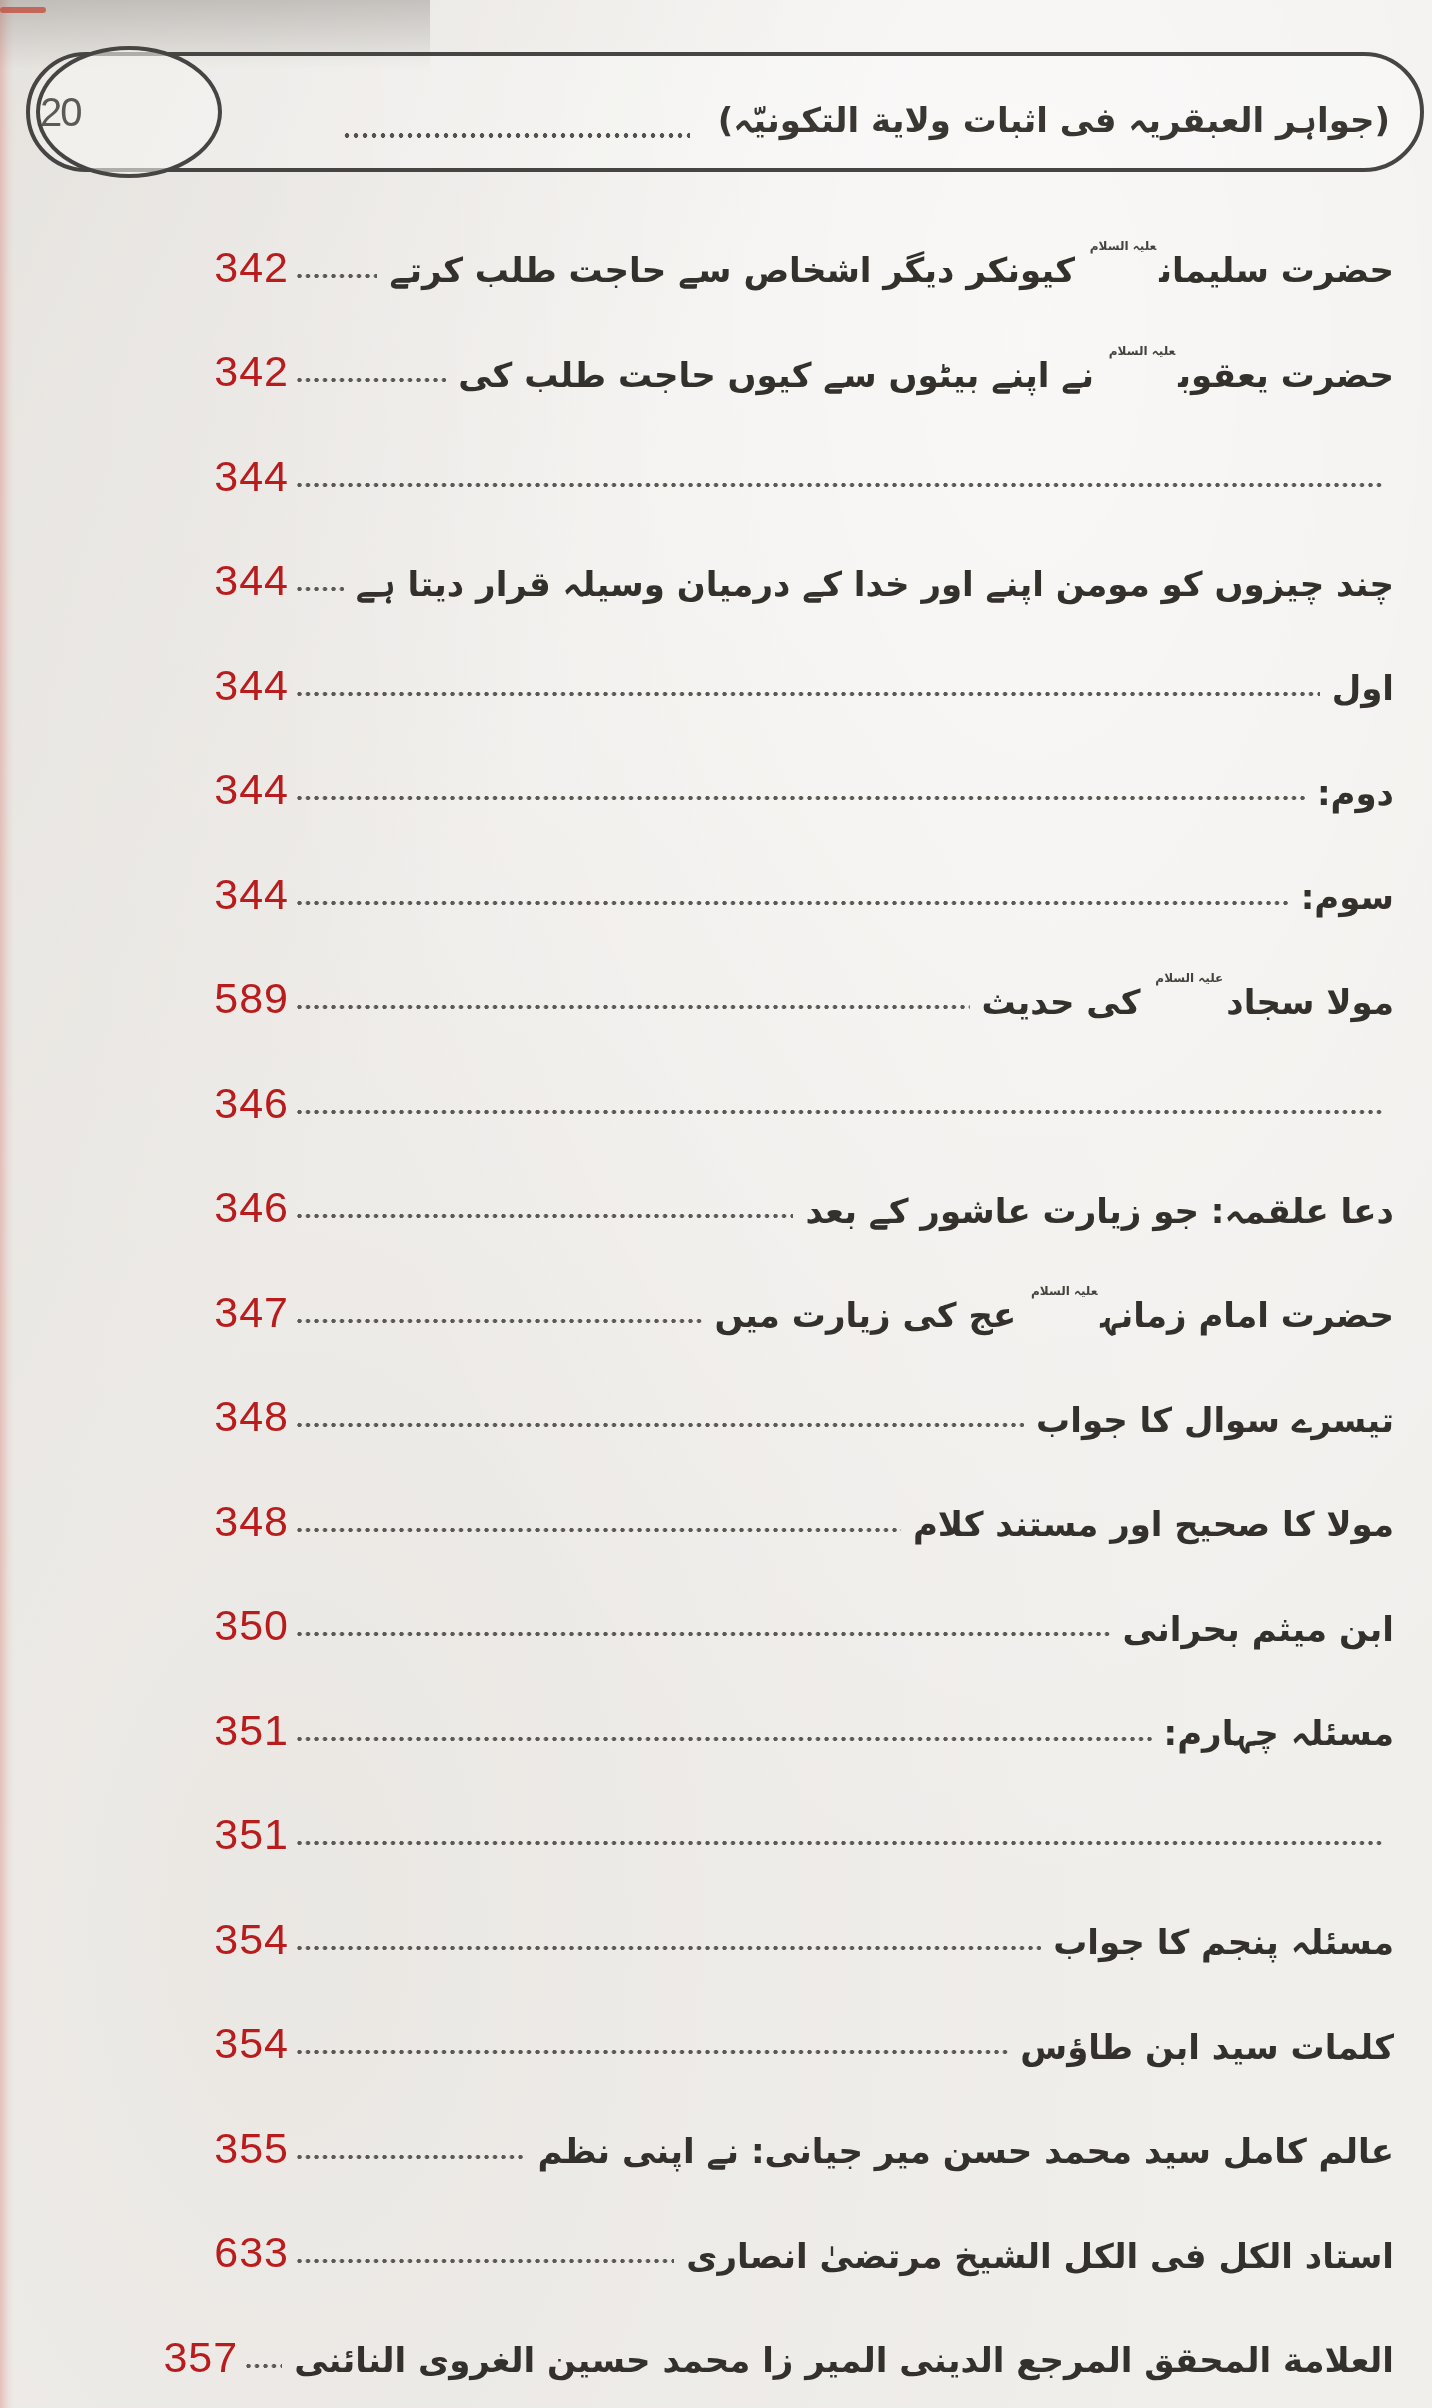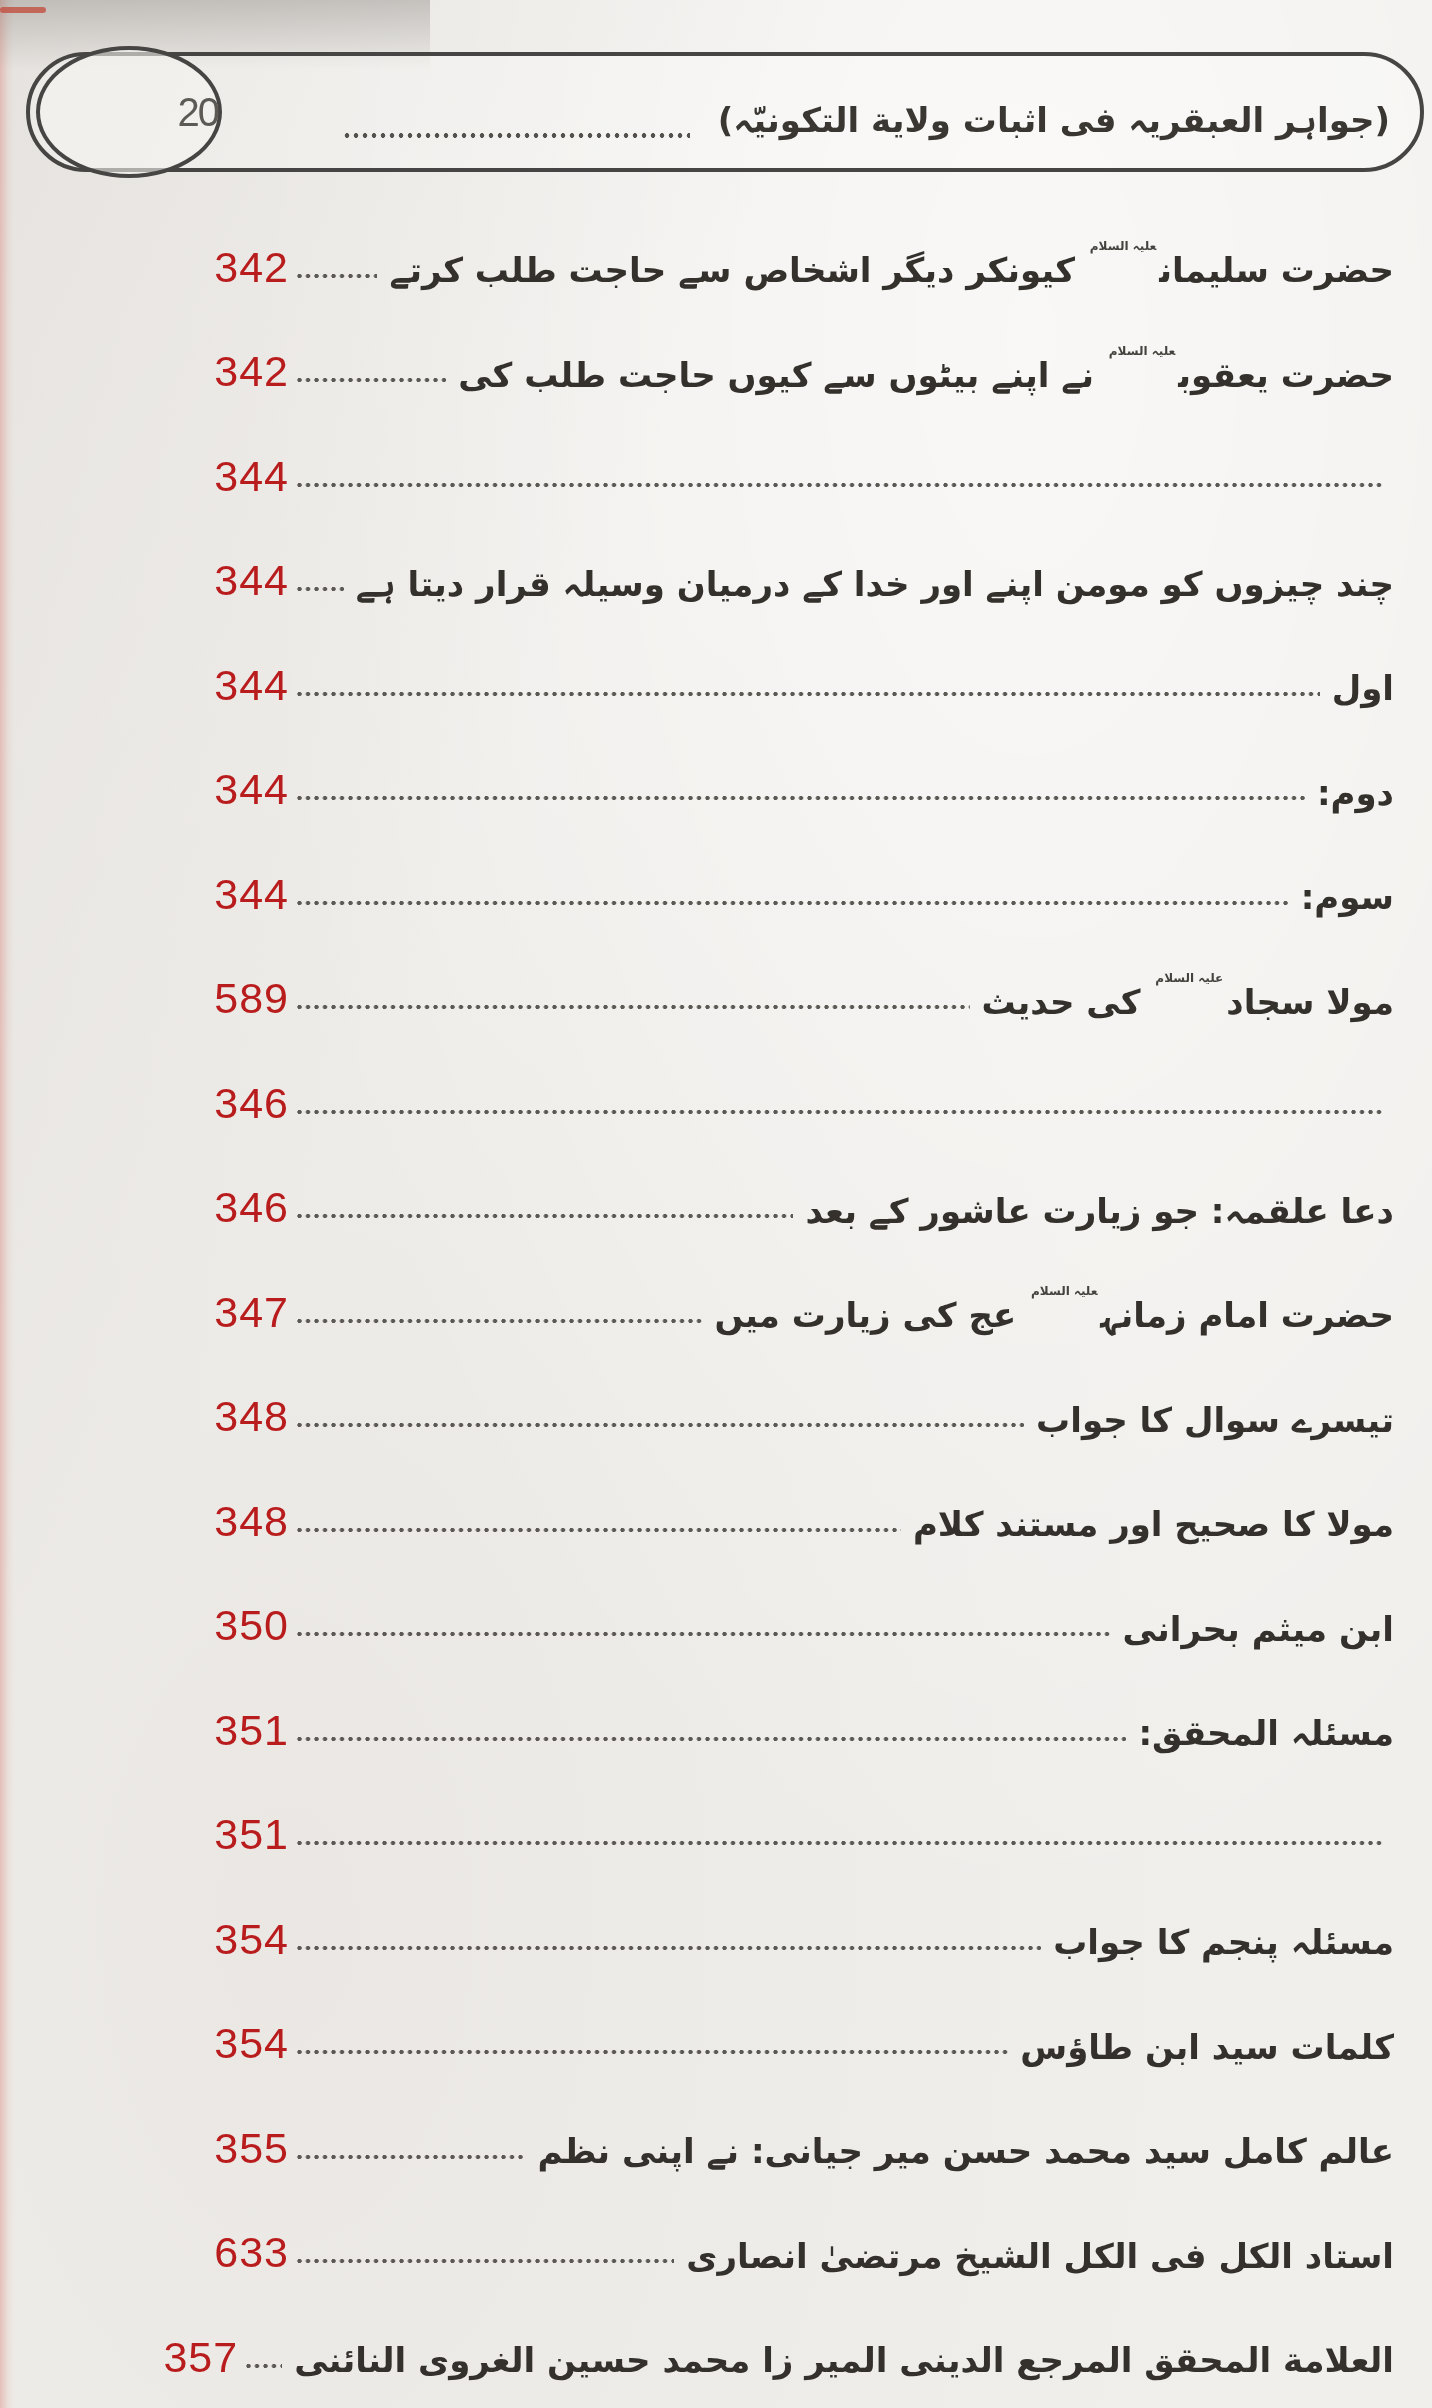--- a/index.html
+++ b/index.html
@@ -50,21 +50,21 @@
   }
   .header-oval {
     width: 178px;
     height: 124px;
     margin-left: 6px;
     flex: 0 0 auto;
     border: 4px solid #474543;
     border-radius: 50%;
     display: flex;
     align-items: center;
-    justify-content: flex-end;
+    justify-content: flex-start;
     background: rgba(245,243,240,0.6);
   }
   .header-page-num {
     font-family: "Liberation Sans", sans-serif;
     font-size: 40px;
     color: #5d5955;
     letter-spacing: -2px;
   }
   .header-leader {
     flex: 1 1 auto;
@@ -228,21 +228,21 @@
     <span class="page-num">348</span>
   </div>
 
   <div class="toc-row">
     <span class="toc-title"><span>ابن میثم بحرانی</span><span></span></span>
     <span class="leader"></span>
     <span class="page-num">350</span>
   </div>
 
   <div class="toc-row">
-    <span class="toc-title"><span>مسئلہ المحقق:</span><span></span></span>
+    <span class="toc-title"><span>مسئلہ چہارم:</span><span></span></span>
     <span class="leader"></span>
     <span class="page-num">351</span>
   </div>
 
   <div class="toc-row">
     <span class="leader"></span>
     <span class="page-num">351</span>
   </div>
 
   <div class="toc-row">

